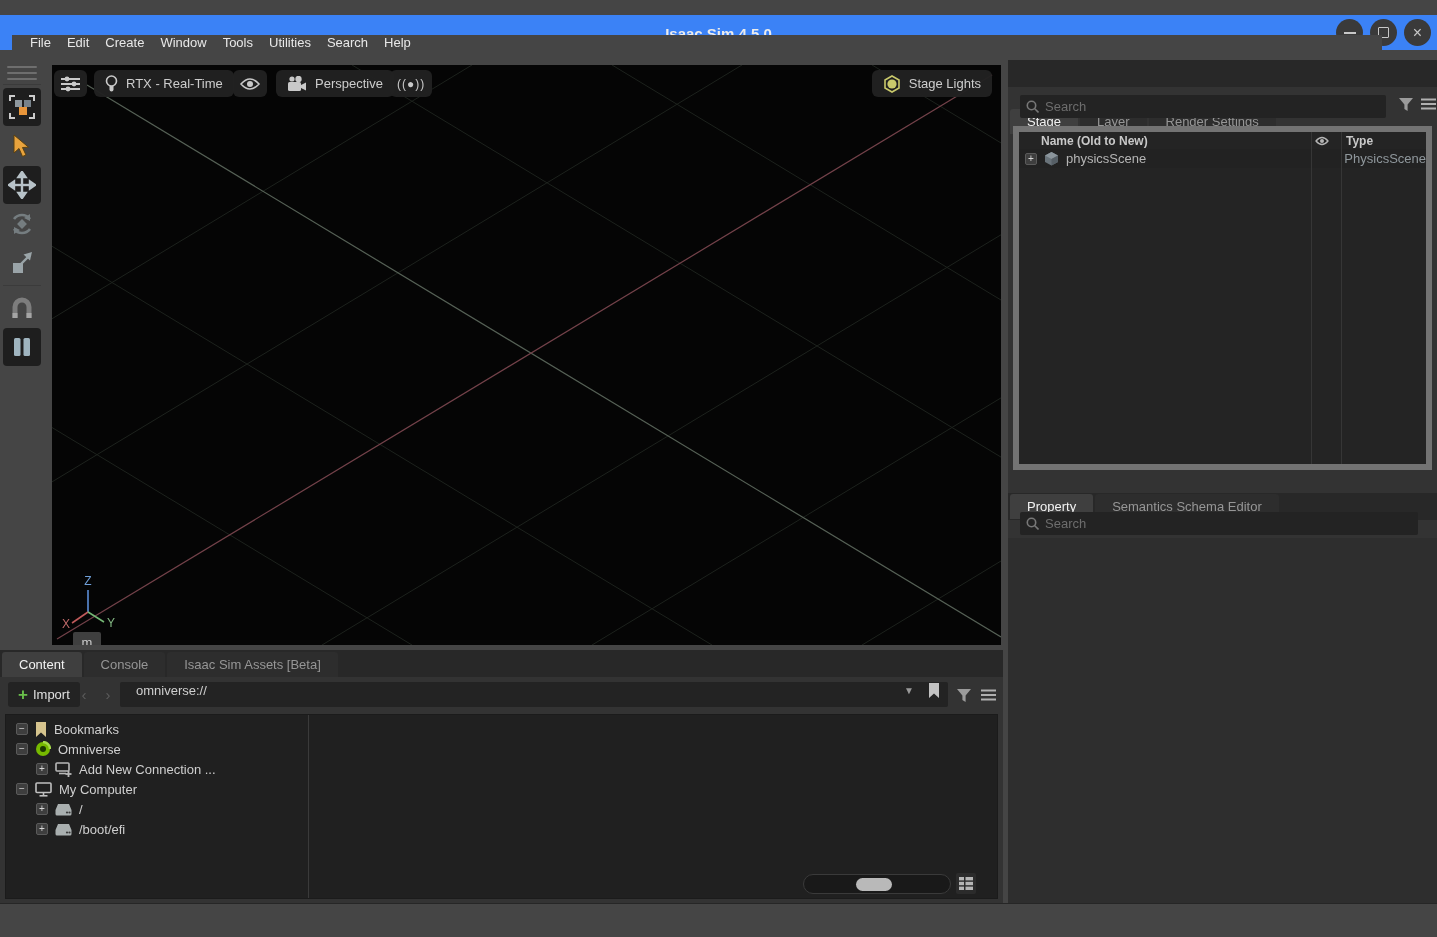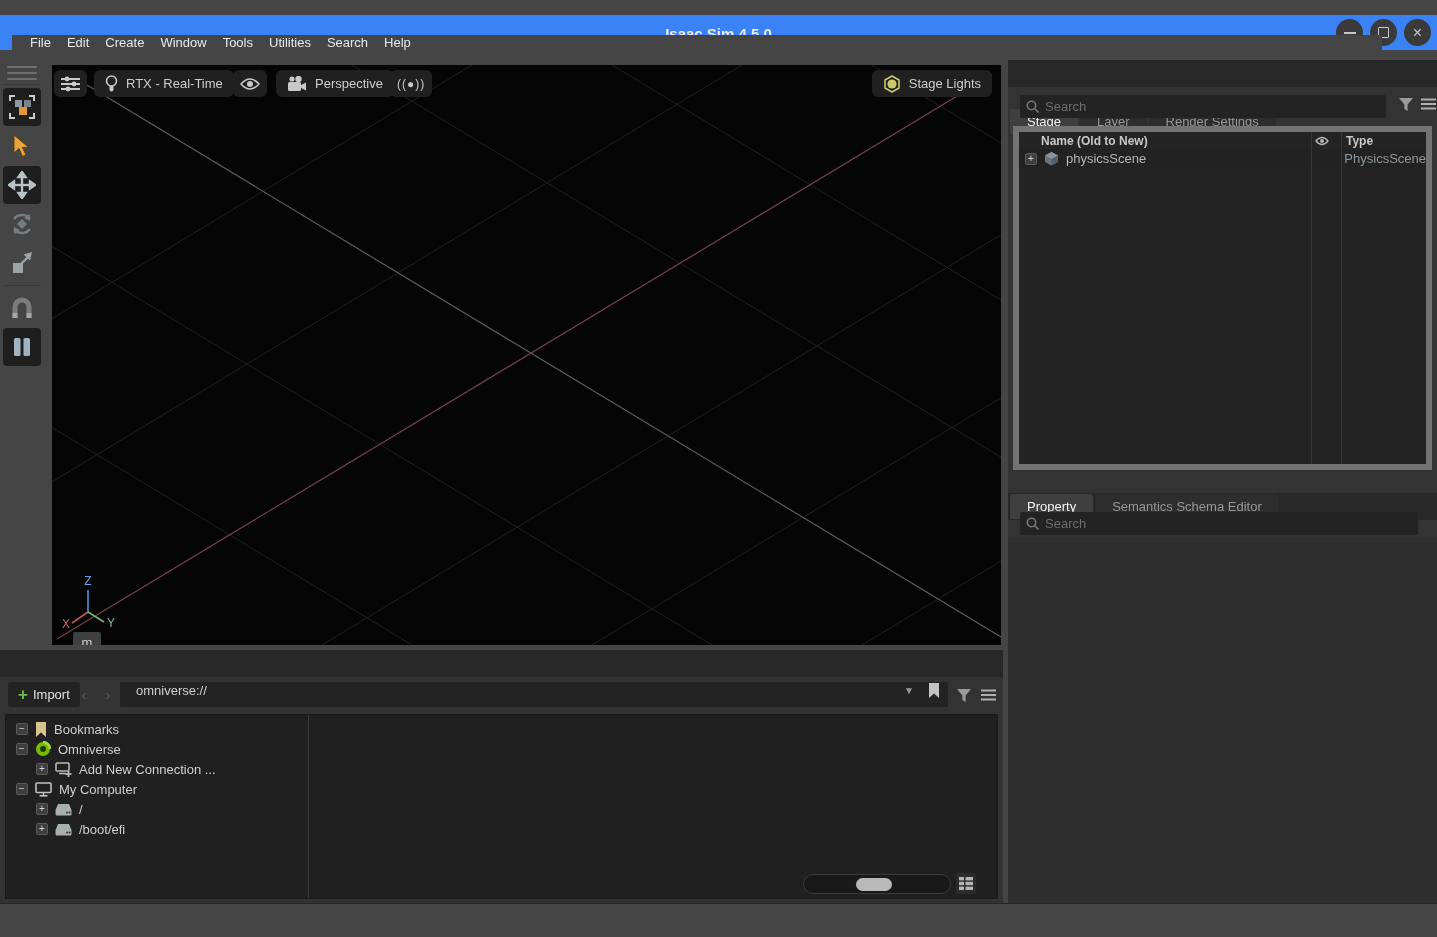--- a/index.html
+++ b/index.html
@@ -388,20 +388,25 @@
     <svg width="13" height="13" viewBox="0 0 13 13">
       <circle cx="5.5" cy="5.5" r="4.2" fill="none" stroke="#787878" stroke-width="1.6"></circle>
       <line x1="8.8" y1="8.8" x2="12.5" y2="12.5" stroke="#787878" stroke-width="1.6"></line>
     </svg>
     <input type="text" placeholder="Search" style="">
   </div>
 </div>
 
 <div class="content-panel">
   <div class="cp-tabstrip-bg"></div>
+  <div class="tabstrip" style="left:2px; top:2px;">
+    <div class="tab active">Content</div>
+    <div class="tab">Console</div>
+    <div class="tab">Isaac Sim Assets [Beta]</div>
+  </div>
 
   <div class="import-btn">
     <span class="import-plus">+</span>
     <span>Import</span>
   </div>
   <div class="nav-chevron" style="left:73px;">‹</div>
   <div class="nav-chevron" style="left:97px;">›</div>
 
   <div class="path-field">
     <input type="text" value="omniverse://" style="">

